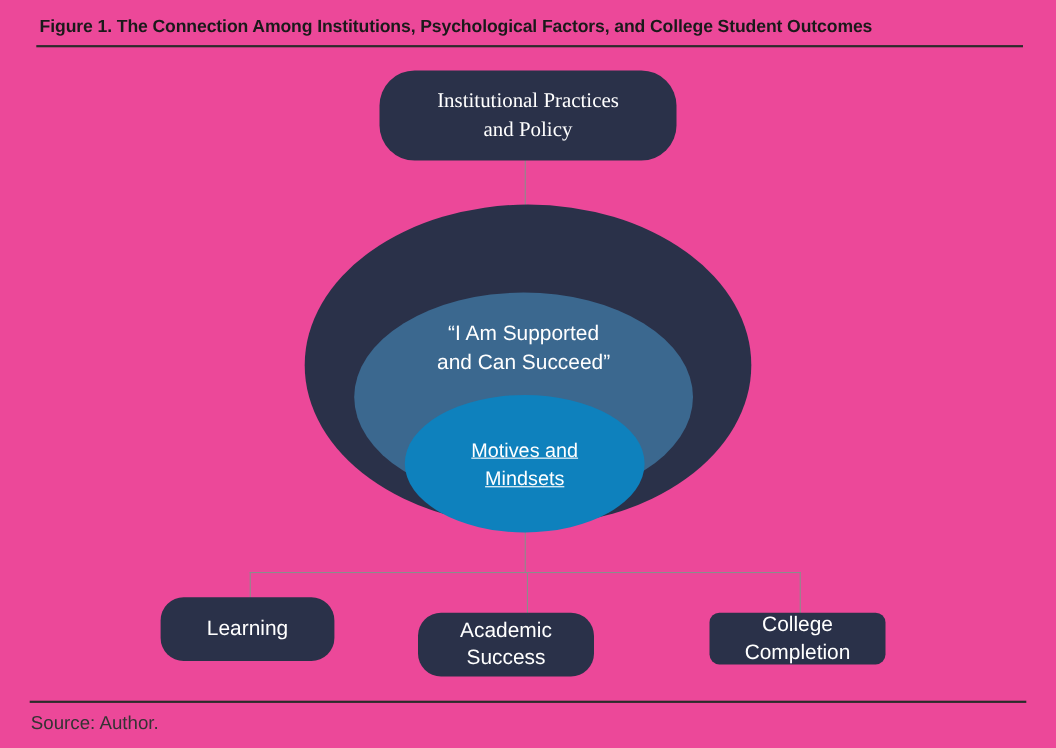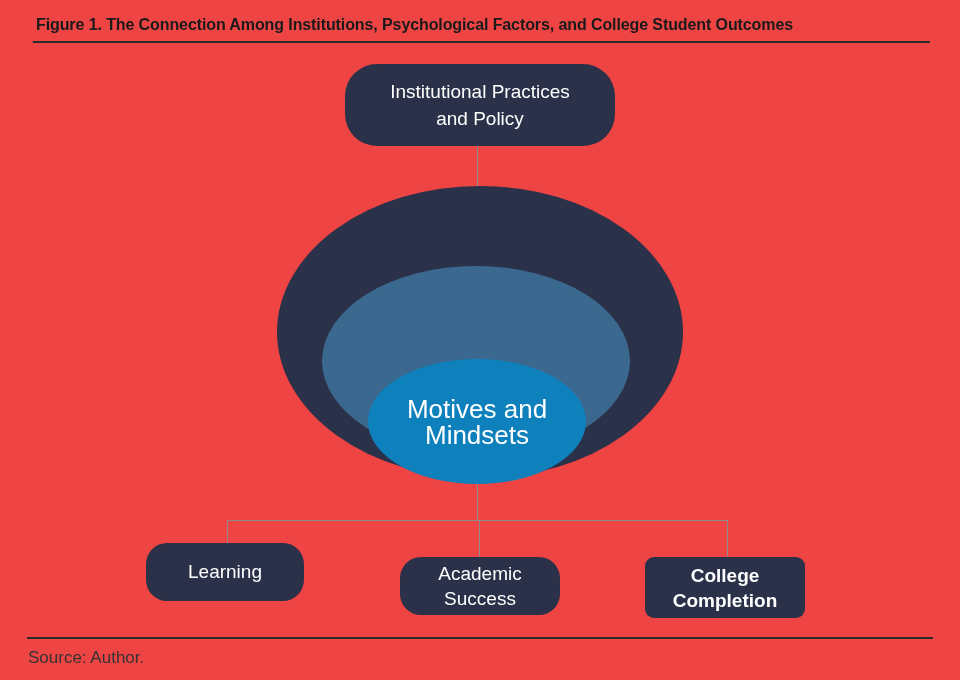--- a/index.html
+++ b/index.html
@@ -1,20 +1,20 @@
 <!DOCTYPE html>
 <html style="--dark-navy: #2A3149; --steel-blue: #3B688F; --bright-blue: #0E81BD; --connector-gray: #8C8C8C;"><head>
 <meta charset="utf-8">
 <style>
   html, body { margin: 0; padding: 0; background: #ffffff; }
   .screen {
     position: relative;
     width: 960px;
     height: 680px;
-    background: #ef4444;
+    background: #ec4899;
     font-family: "Liberation Sans", sans-serif;
     overflow: hidden;
   }
 
   
   .fig-title {
     position: absolute;
     left: 36px; top: 16px;
     width: 900px;
     margin: 0;
@@ -42,24 +42,24 @@
     background: var(--dark-navy, #2A3149);
     color: #ffffff;
     display: flex;
     align-items: center;
     justify-content: center;
     text-align: center;
     white-space: pre-wrap;
     font-size: 19px;
     line-height: 26px;
   }
-  .node.top-box   { left: 345px; top: 64px;  width: 270px; height: 82px; border-radius: 32px; line-height: 27px; }
+  .node.top-box   { left: 345px; top: 64px;  width: 270px; height: 82px; border-radius: 32px; line-height: 27px; font-family: Liberation Serif, serif; }
   .node.outcome-1 { left: 146px; top: 543px; width: 158px; height: 58px; border-radius: 21px; }
-  .node.outcome-2 { left: 400px; top: 557px; width: 160px; height: 58px; border-radius: 21px; line-height: 25px; }
-  .node.outcome-3 { left: 645px; top: 557px; width: 160px; height: 61px; border-radius: 9px; line-height: 25px; font-weight: bold; }
+  .node.outcome-2 { left: 380px; top: 557px; width: 160px; height: 58px; border-radius: 21px; line-height: 25px; }
+  .node.outcome-3 { left: 645px; top: 557px; width: 160px; height: 47px; border-radius: 9px; line-height: 25px; }
 
   
   .ellipse { position: absolute; border-radius: 50%; }
   .ellipse.outer  { left: 277px; top: 186px; width: 406px; height: 292px; background: var(--dark-navy, #2A3149); }
   .ellipse.middle { left: 322px; top: 266px; width: 308px; height: 190px; background: var(--steel-blue, #3B688F); }
   .ellipse.inner  {
     left: 368px; top: 359px; width: 218px; height: 125px;
     background: var(--bright-blue, #0E81BD);
     display: flex; align-items: center; justify-content: center;
   }
@@ -71,22 +71,23 @@
     white-space: pre-wrap;
     font-size: 19px;
     line-height: 26px;
   }
   .ellipse-label.outer-label  { left: 277px; top: 223px; width: 406px; }
   .ellipse-label.middle-label { left: 322px; top: 291px; width: 308px; }
   .inner-label {
     color: #ffffff;
     text-align: center;
     white-space: pre-wrap;
-    font-size: 26px;
+    font-size: 18px;
     line-height: 26px;
+    text-decoration: underline;
   }
 
   
   .source-rule {
     position: absolute;
     left: 27px; top: 637px;
     width: 906px; height: 0;
     border-top: 2px solid #2b2b2b;
   }
   .source-text {
@@ -111,20 +112,22 @@
   <div class="conn v" style="left:227px; top:520px; height:38px;"></div>
   <div class="conn v" style="left:479px; top:520px; height:38px;"></div>
   <div class="conn v" style="left:727px; top:520px; height:38px;"></div>
 
   <div class="node top-box">Institutional Practices
 and Policy</div>
 
   <div class="ellipse outer"></div>
 
   <div class="ellipse middle"></div>
+  <div class="ellipse-label middle-label">“I Am Supported
+and Can Succeed”</div>
 
   <div class="ellipse inner">
     <span class="inner-label">Motives and
 Mindsets</span>
   </div>
 
   <div class="node outcome-1">Learning</div>
   <div class="node outcome-2">Academic
 Success</div>
   <div class="node outcome-3">College

